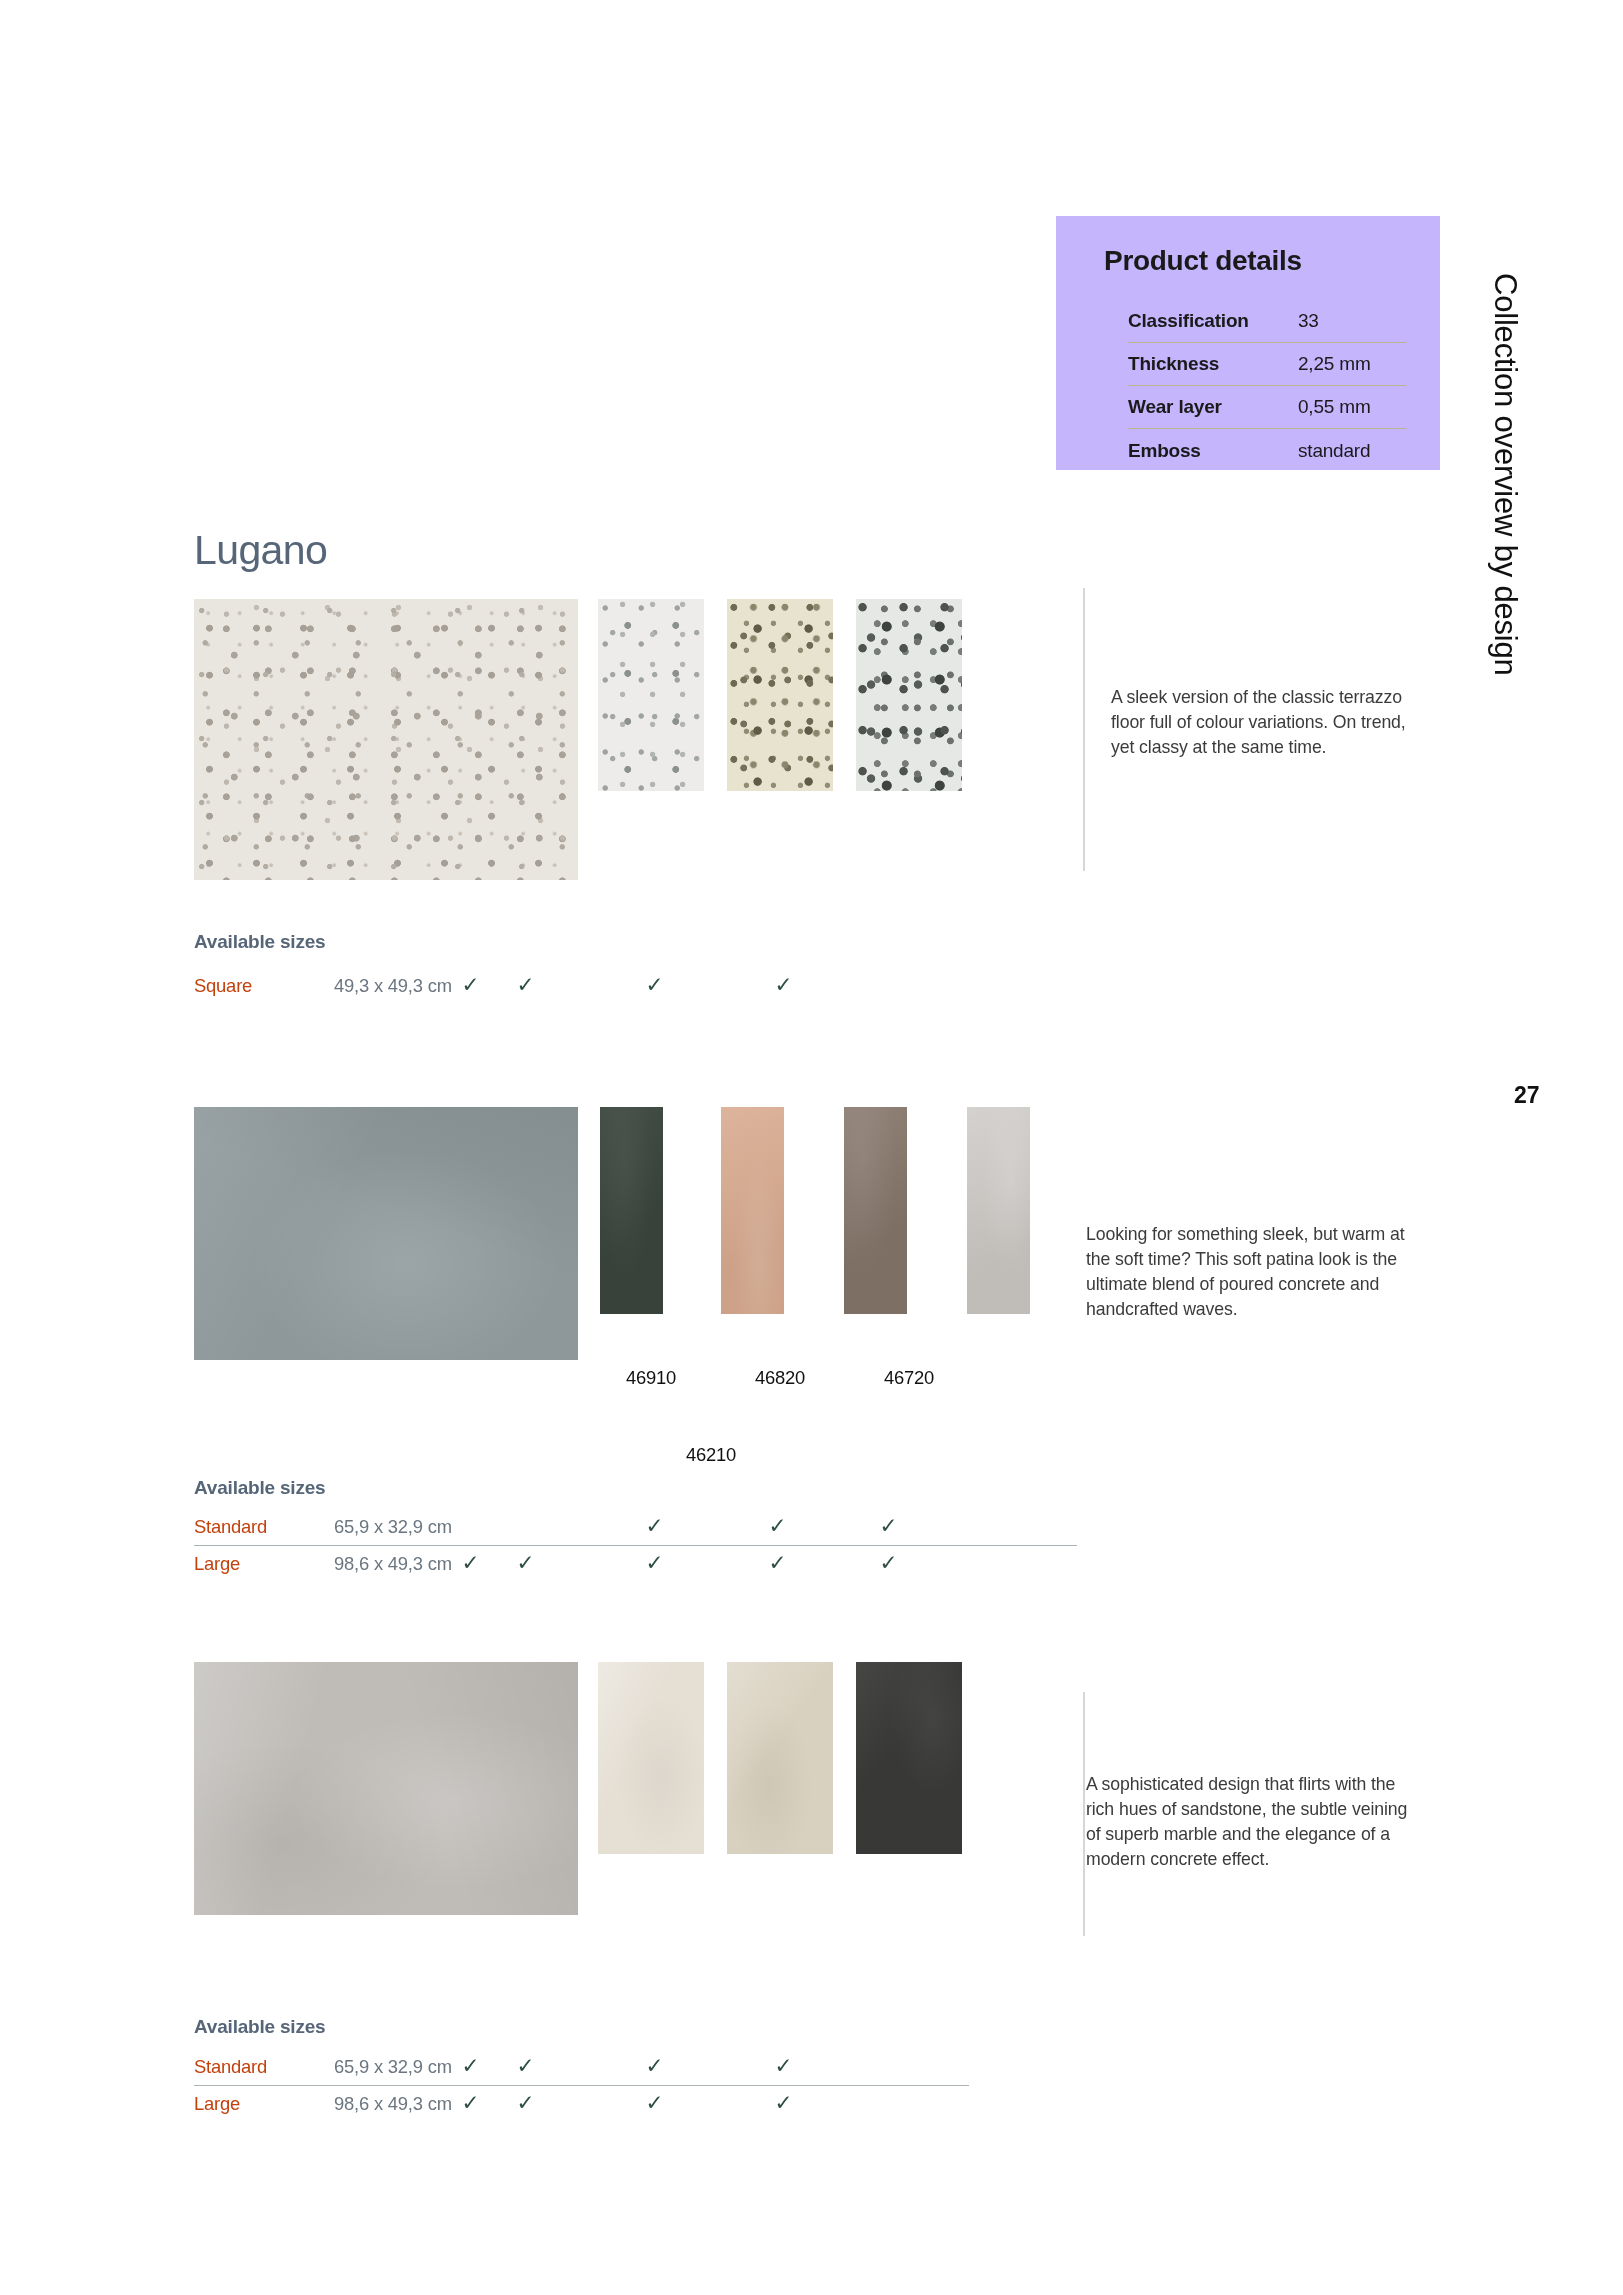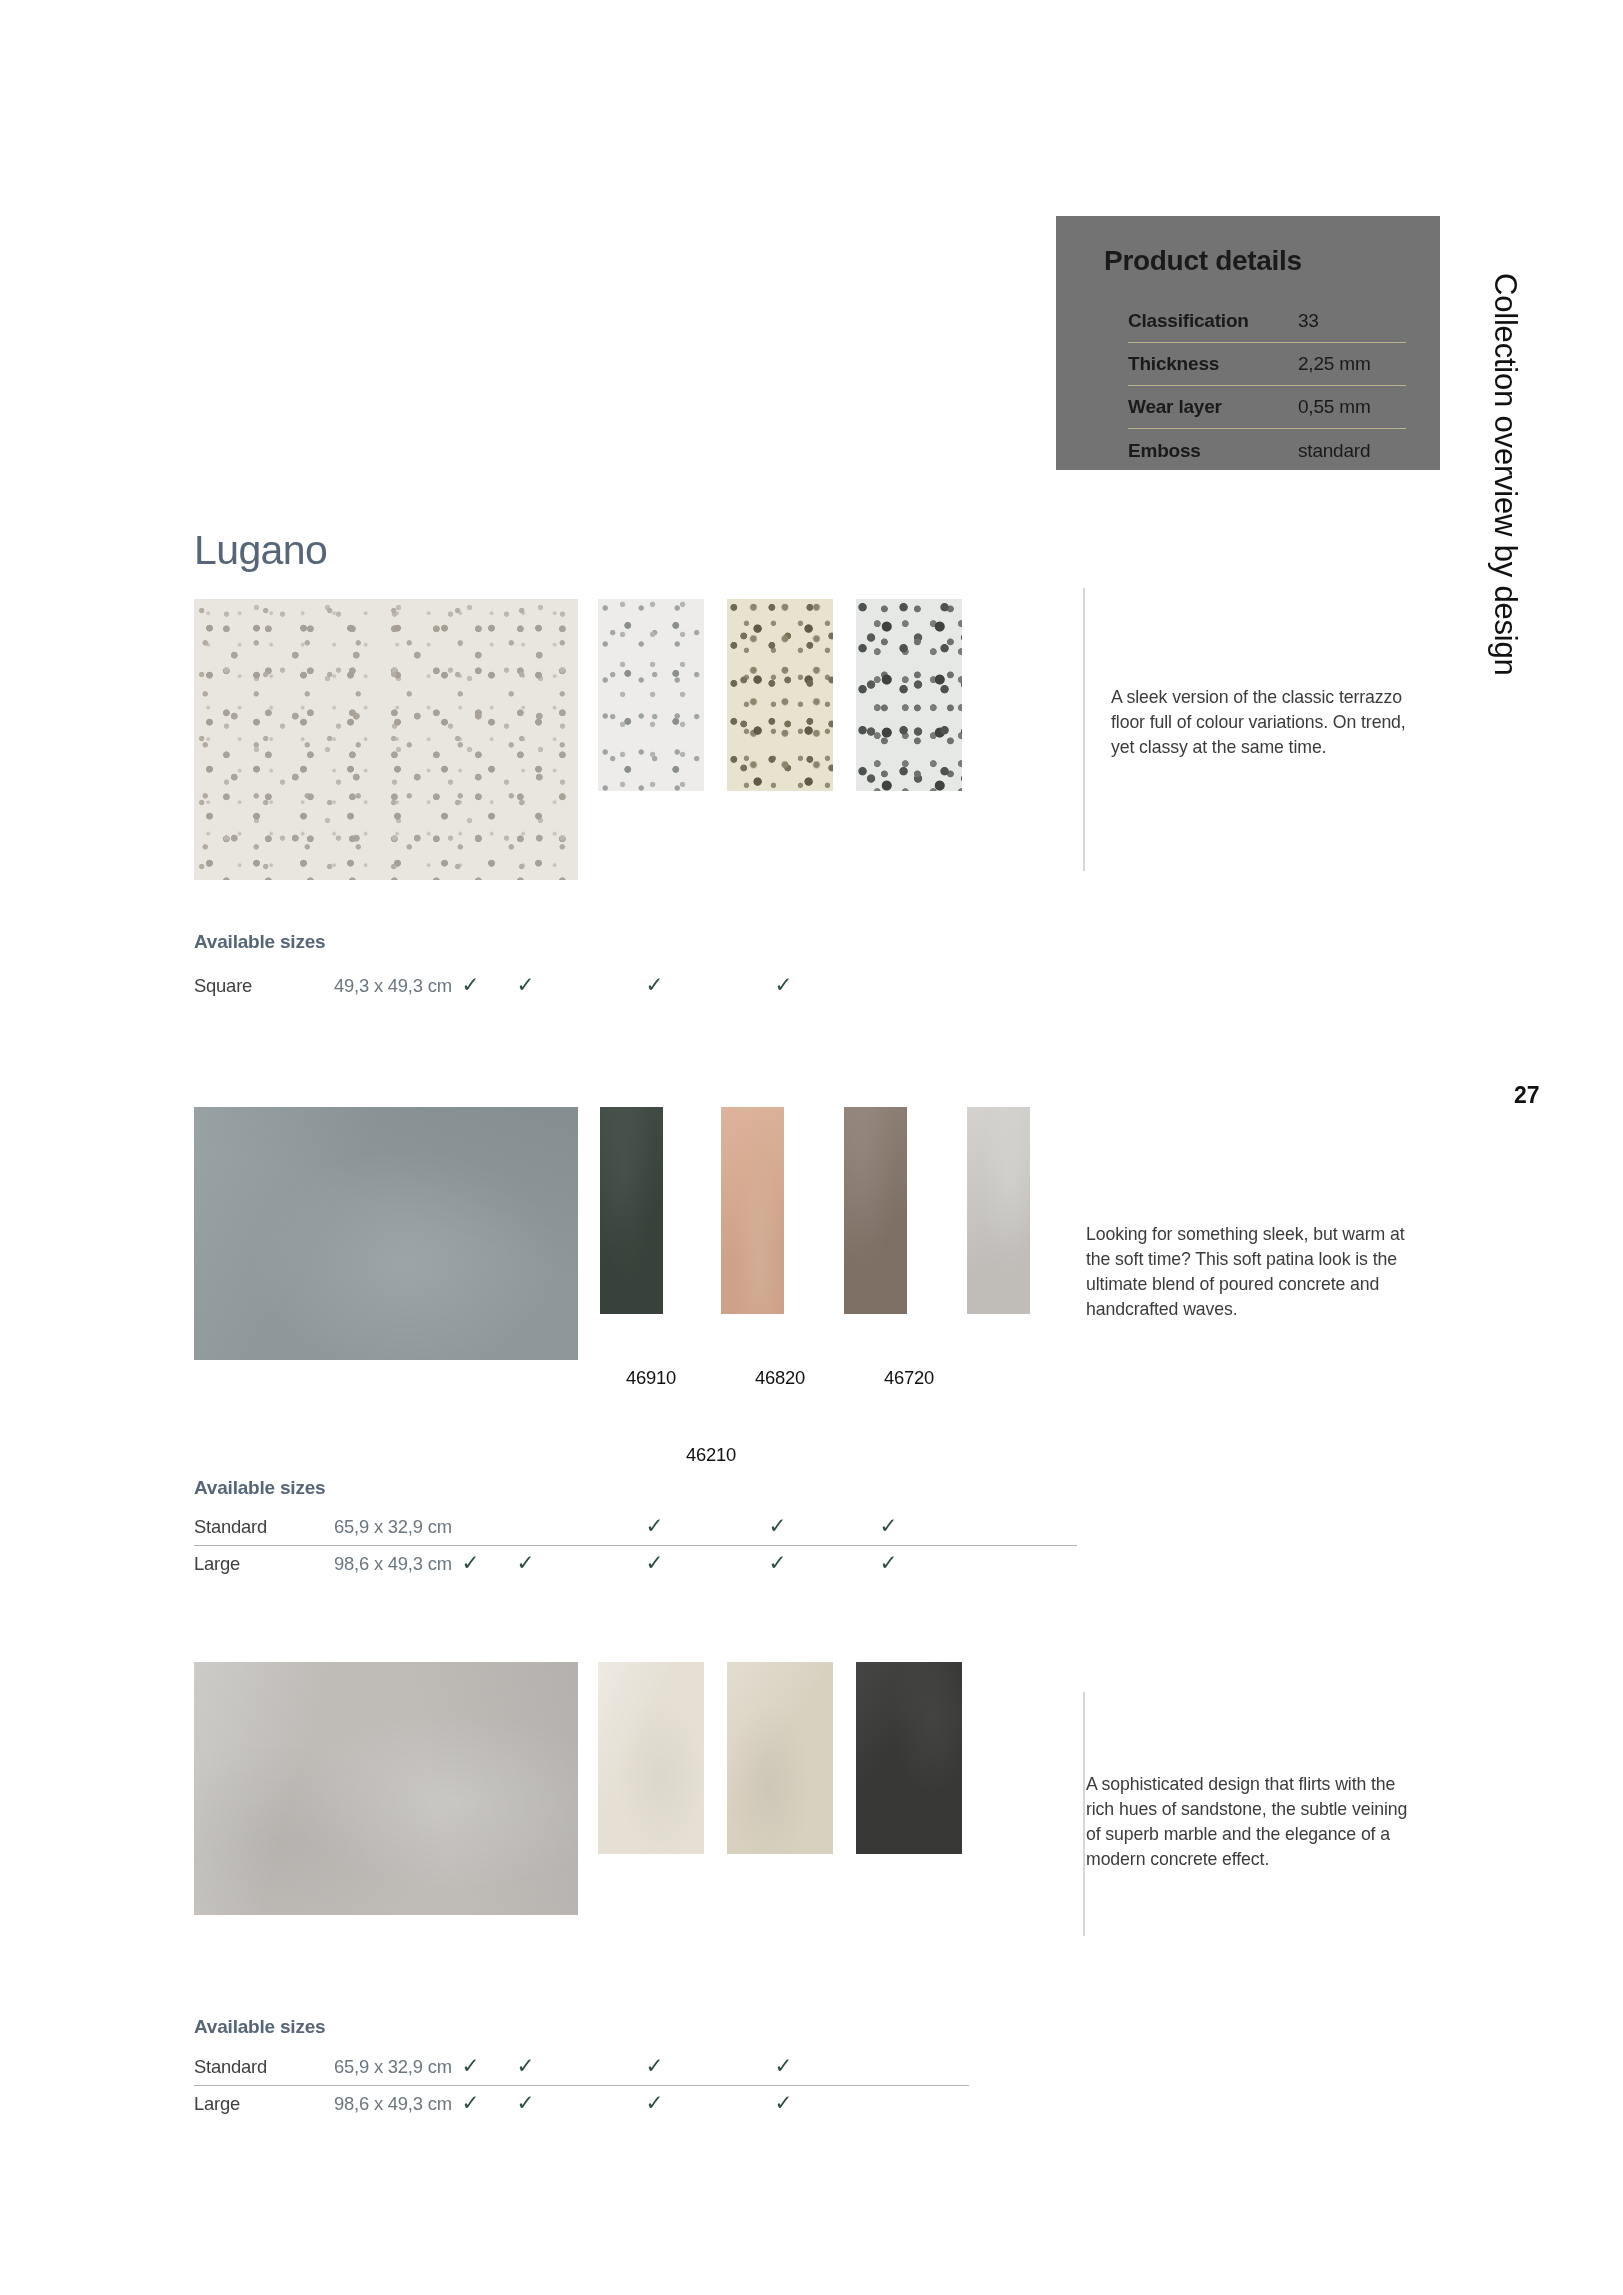--- a/index.html
+++ b/index.html
@@ -17,21 +17,21 @@
     background: #ffffff;
   }
 
   
   .details-card {
     position: absolute;
     left: 1056px;
     top: 216px;
     width: 384px;
     height: 254px;
-    background: #737373;
+    background: #c4b5fd;
     padding: 29px 34px 0 48px;
   }
   .details-title {
     font-size: 28px;
     font-weight: bold;
     color: #1a1a1a;
     letter-spacing: -0.3px;
     margin-bottom: 23px;
   }
   .details-row {
@@ -144,21 +144,21 @@
   .size-row {
     position: relative;
     height: 37px;
   }
   .size-row.ruled { border-bottom: 1.5px solid #aab2b5; }
   .size-name {
     position: absolute;
     left: 0;
     top: 7px;
     font-size: 18.4px;
-    color: #404040;
+    color: #c2410c;
     letter-spacing: -0.2px;
   }
   .size-dim {
     position: absolute;
     left: 140px;
     top: 7px;
     font-size: 18.4px;
     color: #6b7680;
     letter-spacing: -0.2px;
     white-space: nowrap;

